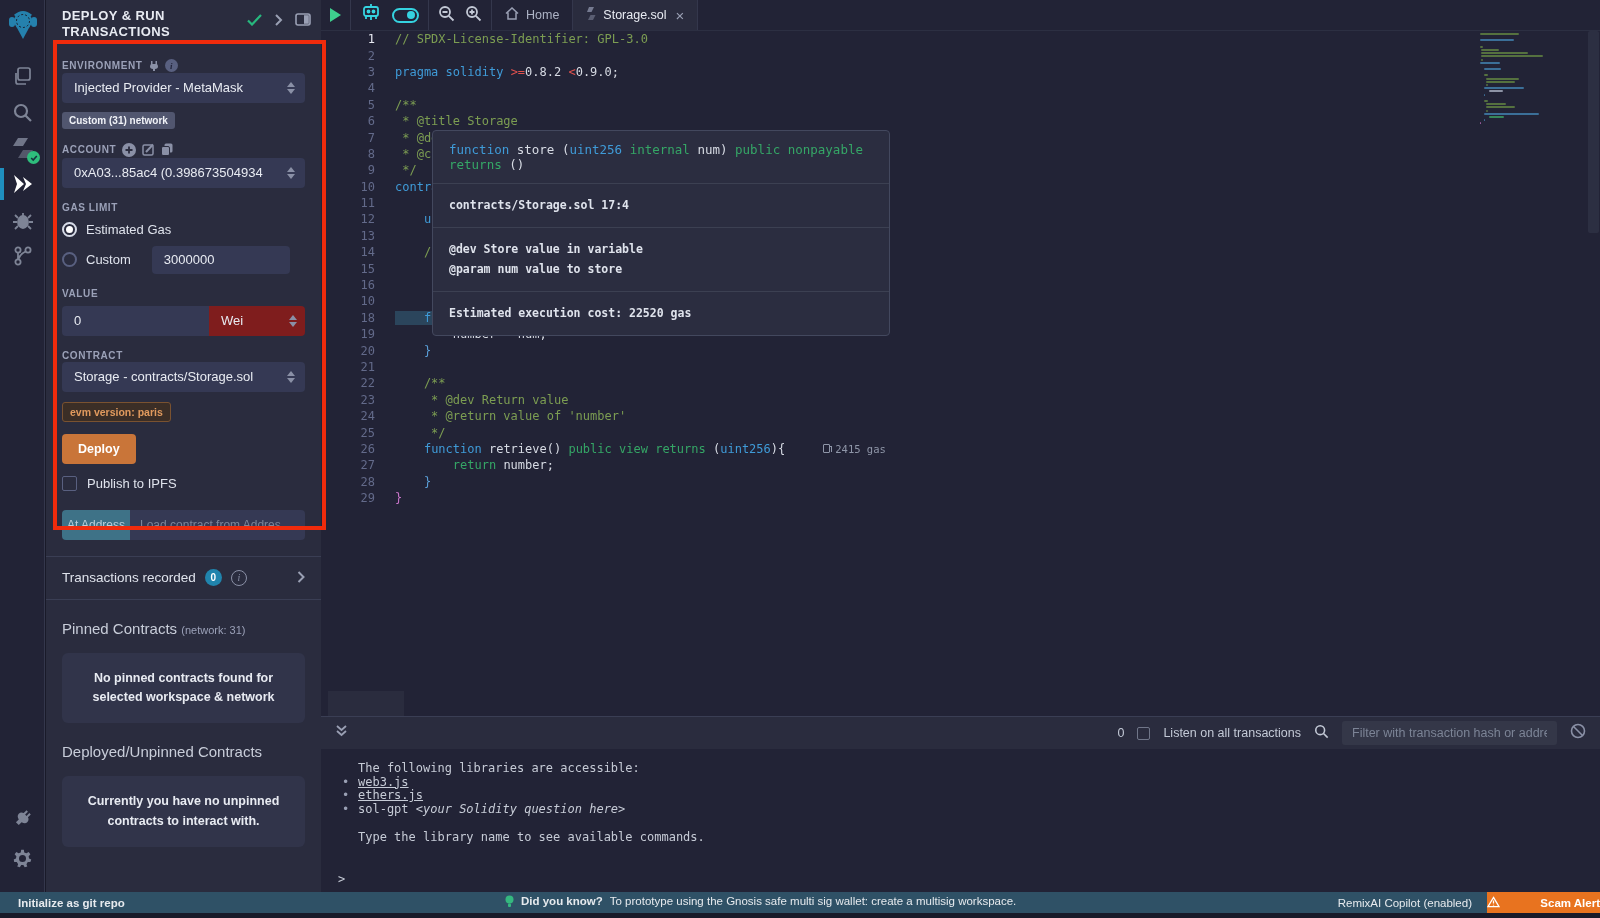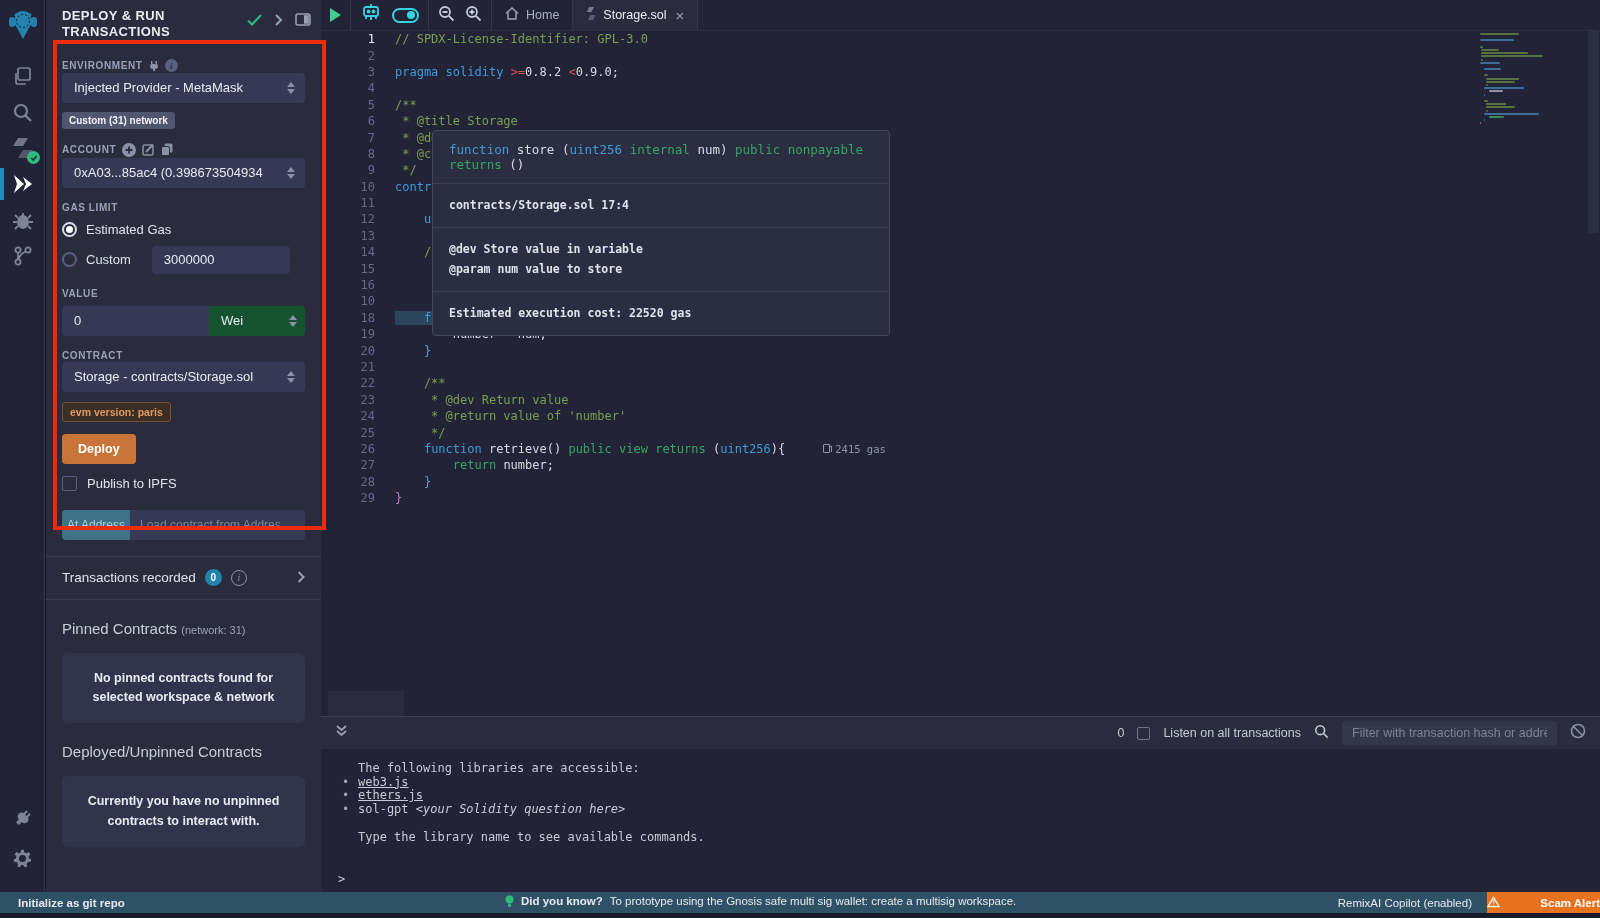--- a/index.html
+++ b/index.html
@@ -33,21 +33,21 @@
   .net-badge { display:inline-block; margin-top:9px; background:#51566f; color:#f0f2f7; font-size:10px; font-weight:bold; padding:3px 7px; border-radius:3px; }
   .icon-sm { color:#8a90a6; display:inline-flex; }
   .sec { margin-top:14px; }
   .radio-row { display:flex; align-items:center; gap:9px; margin-top:9px; font-size:13px; color:#dfe3ec; }
   .radio { width:15px; height:15px; border-radius:50%; border:2px solid #596080; flex:none; cursor:pointer; }
   .radio.sel { border-color:#d7dce8; display:flex; align-items:center; justify-content:center; }
   .radio.sel::after { content:""; width:7px; height:7px; background:#ffffff; border-radius:50%; }
   .gas-input { margin-left:12px; width:138px; height:28px; background:#353954; border:none; border-radius:4px; color:#e8ebf2; font-size:13px; padding:0 12px; }
   .value-row { display:flex; margin-top:7px; height:30px; }
   .value-input { width:147px; background:#353954; border:none; border-radius:4px 0 0 4px; color:#e8ebf2; font-size:13px; padding:0 12px; }
-  .wei-box { flex:1; background:#14532d; border-radius:0 4px 4px 0; display:flex; align-items:center; padding:0 8px 0 12px; font-size:13px; color:#e8ebf2; cursor:pointer;text-align:right; }
+  .wei-box { flex:1; background:#7f1d1d; border-radius:0 4px 4px 0; display:flex; align-items:center; padding:0 8px 0 12px; font-size:13px; color:#e8ebf2; cursor:pointer;text-align:right; }
   .evm-badge { display:inline-block; margin-top:10px; font-size:10.5px; font-weight:bold; color:#e09a5e; background:#3b2e26; border:1px solid #7a5230; border-radius:3px; padding:3px 7px; }
   .deploy-btn { display:block; margin-top:12px; background:#c97539; color:#fff; font-size:12.5px; font-weight:bold; border:none; border-radius:4px; padding:8px 16px; cursor:pointer; }
   .chk-row { display:flex; align-items:center; gap:10px; margin-top:12px; font-size:13px; color:#dfe3ec; }
   .chk { width:15px; height:15px; border:1.5px solid #596080; border-radius:2px; background:#2a2c3e; cursor:pointer; }
   .ataddr-row { display:flex; margin-top:19px; height:30px; }
   .ataddr-btn { width:88px; background:#3e7287; border:none; border-radius:4px 0 0 4px; color:#b9cdd8; font-size:12px; font-weight:normal; cursor:pointer; }
   .ataddr-input { flex:1; background:#353954; border:none; border-radius:0 4px 4px 0; font-size:12px; padding:0 10px; color:#e8ebf2; }
   .ataddr-input::placeholder { color:#7d8598; }
   input::placeholder { color:#7c8496; }
 

